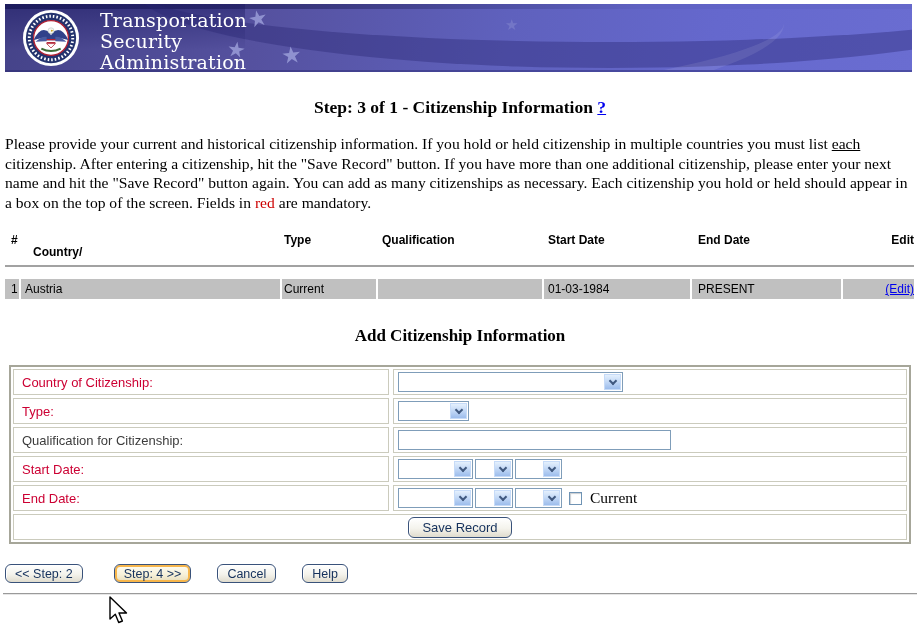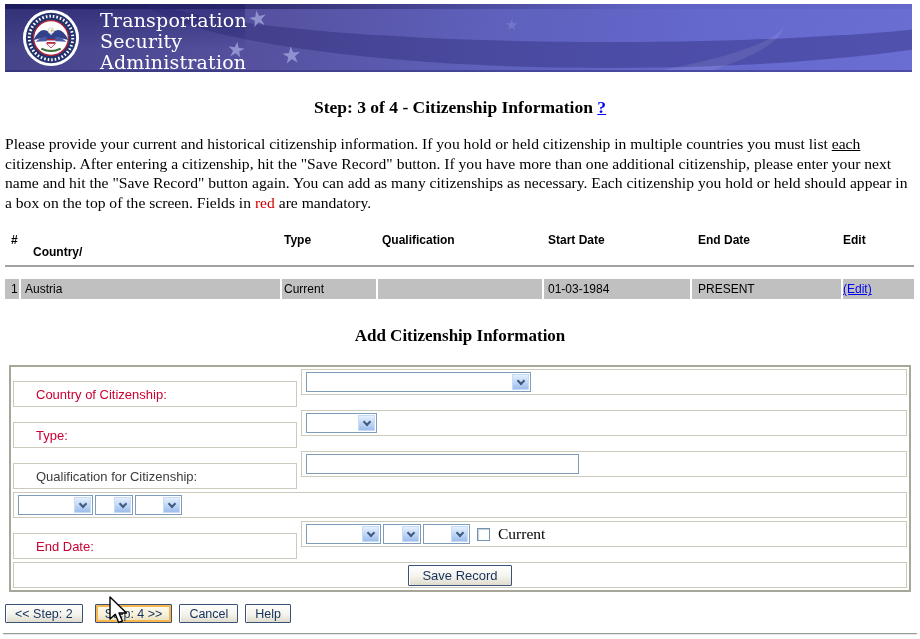--- a/index.html
+++ b/index.html
@@ -35,53 +35,53 @@
 
   
   .rec-table { margin:9px 6px 0 5px; font-family:"Liberation Sans", sans-serif; font-size:12px; }
   .rec-head { display:grid; grid-template-columns:14px 259px 94px 164px 146px 149px 1fr;
               column-gap:2px; align-items:center; font-weight:bold; min-height:32px;
               padding-bottom:6px; border-bottom:2px solid #a2a2a2; }
   .rec-row  { display:grid; grid-template-columns:14px 259px 94px 164px 146px 149px 1fr;
               column-gap:2px; margin-top:12px; }
   .rec-row > div { background:#c0c0c0; height:20px; line-height:20px; overflow:hidden; }
   .pl2{padding-left:2px;} .pl4{padding-left:4px;} .pl6{padding-left:6px;} .pl12{padding-left:12px;margin-top:24px;}
-  .cell-center { text-align:left; }
+  .cell-center { text-align:right; }
   .edit-link { color:#0000ee; text-decoration:underline; cursor:pointer; }
 
   
   .add-heading { margin-top:27px; text-align:center; font-size:17px; font-weight:bold; }
   .form-box { margin:19px 9px 0 9px; border:2px solid #a6a699; padding:2px; background:#fff; }
   .frow { display:flex; gap:4px; margin-bottom:3px; }
   .frow:last-child { margin-bottom:0; }
   .fcell { border:1px solid #cbcbbd; height:26px; display:flex; align-items:center; }
-  .flabel { width:284px; padding-left:22px; font-family:"Liberation Sans",sans-serif; font-size:13px; color:#cc0033;margin-top:12px; }
+  .flabel { width:376px; padding-left:8px; font-family:"Liberation Sans",sans-serif; font-size:13px; color:#cc0033; }
   .flabel.plain { color:#3c3c3c; }
   .ffield { flex:1; padding-left:4px; gap:2px; }
   .fsave  { flex:1; justify-content:center; }
 
   
   .xp-select { position:relative; height:20px; border:1px solid #7f9db9; background:#fff; }
   .sel-btn { position:absolute; right:1px; top:1px; bottom:1px; width:17px;
              background:linear-gradient(180deg,#e4f0fd 0%,#c2d8f6 50%,#9dbdec 100%);
              border:1px solid #c6dbf8; display:flex; align-items:center; justify-content:center; }
   .chev { width:6px; height:6px; border-right:2px solid #40597f; border-bottom:2px solid #40597f;
           transform:rotate(45deg); margin-top:-3px; }
   .xp-input { height:20px; border:1px solid #7f9db9; background:#fff; font-family:"Liberation Sans",sans-serif;
               font-size:13px; padding:0 3px; outline:none; }
   .xp-check { width:13px; height:13px; border:1px solid #6f93b4; background:#fff; margin-left:5px;
               box-shadow:inset 1px 1px 1px rgba(120,130,140,.4); }
   .check-label { font-family:"Liberation Serif",serif; font-size:15.5px; margin-left:6px; color:#000; }
   .xp-btn { font-family:"Liberation Sans",sans-serif; font-size:13px; color:#15315c;
-            height:21px; padding:0 13px; border:1px solid #39527a; border-radius:1px;
+            height:21px; padding:0 13px; border:1px solid #39527a; border-radius:6px;
             background:linear-gradient(180deg,#ffffff 0%,#f4f3ec 55%,#e0dcce 100%);
             box-shadow:inset 1px 1px 0 #fff; cursor:pointer; }
 
   
-  .navrow { margin:12px 0 0 5px; display:flex; align-items:center; }
+  .navrow { margin:20px 0 0 5px; display:flex; align-items:center;gap:19px; }
   .navrow .xp-btn { height:19px; font-size:12.5px; padding:0 9px; }
   .nav-gap10 { margin-left:12px; } .nav-gap7 { margin-left:7px; }
   .xp-btn.focused { box-shadow:inset 0 0 0 2px #f7b64b, inset 1px 1px 0 #fff;
             background:linear-gradient(180deg,#fffdf2 0%,#f7f1da 55%,#e8ddb9 100%); }
 
   .bottom-rule { margin:10px 3px 0 3px; height:2px; background:#9a9a9a; border-bottom:1px solid #e6e6e6; }
 
   .cursor { position:absolute; left:108px; top:596px; pointer-events:none; }
 </style>
 </head>
@@ -122,21 +122,21 @@
     <div class="banner-title">
       <div>Transportation</div>
       <div>Security</div>
       <div>Administration</div>
     </div>
   </div>
 
   <div style="height:72px;"></div>
 
   <div class="step-title">
-    <span>Step: 3 of 4 - Citizenship Information</span>
+    <span>Step: 3 of 1 - Citizenship Information</span>
     <span> </span>
     <a class="help-link">?</a>
   </div>
 
   <p class="instructions"><span>Please provide your current and historical citizenship information. If you hold or held citizenship in multiple countries you must list </span><span class="u-word">each</span><span> citizenship. After entering a citizenship, hit the "Save Record" button. If you have more than one additional citizenship, please enter your next name and hit the "Save Record" button again. You can add as many citizenships as necessary. Each citizenship you hold or held should appear in a box on the top of the screen. Fields in </span><span class="red-word">red</span><span> are mandatory.</span></p>
 
   <div class="rec-table">
     <div class="rec-head">
       <div class="pl6">#</div>
       <div class="pl12">
@@ -182,20 +182,21 @@
         </div>
       </div>
     </div>
     <div class="frow">
       <div class="fcell flabel plain">Qualification for Citizenship:</div>
       <div class="fcell ffield">
         <input class="xp-input" style="width: 273px;" value="">
       </div>
     </div>
     <div class="frow">
+      <div class="fcell flabel">Start Date:</div>
       <div class="fcell ffield">
         <div class="xp-select" style="width:75px;">
           <span class="sel-btn">
               <span class="chev"></span>
             </span>
         </div>
         <div class="xp-select" style="width:38px;">
           <span class="sel-btn">
               <span class="chev"></span>
             </span>

